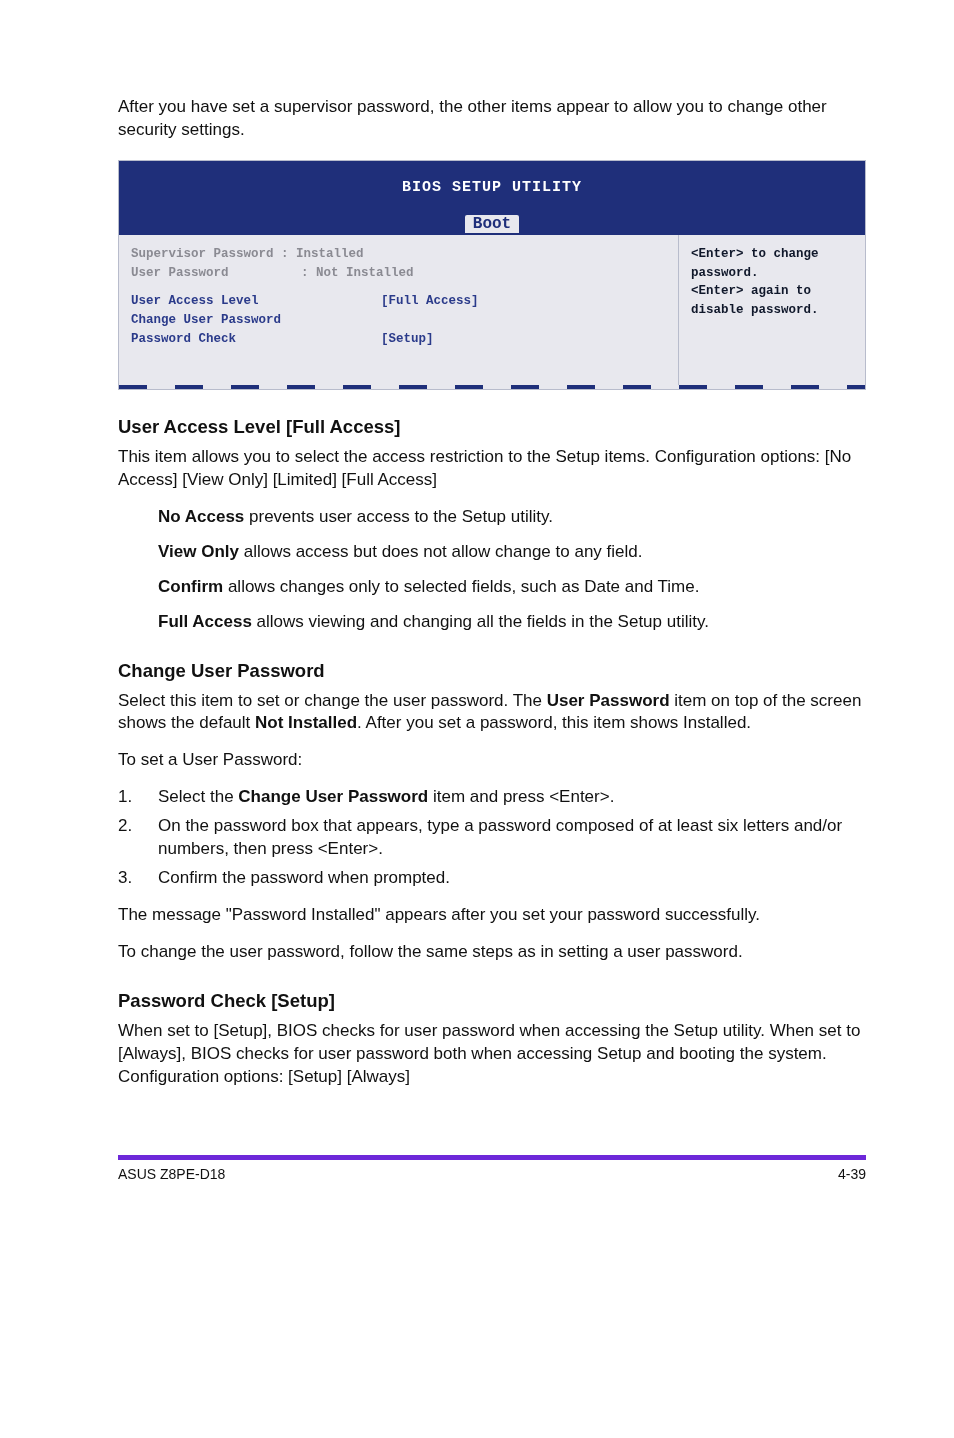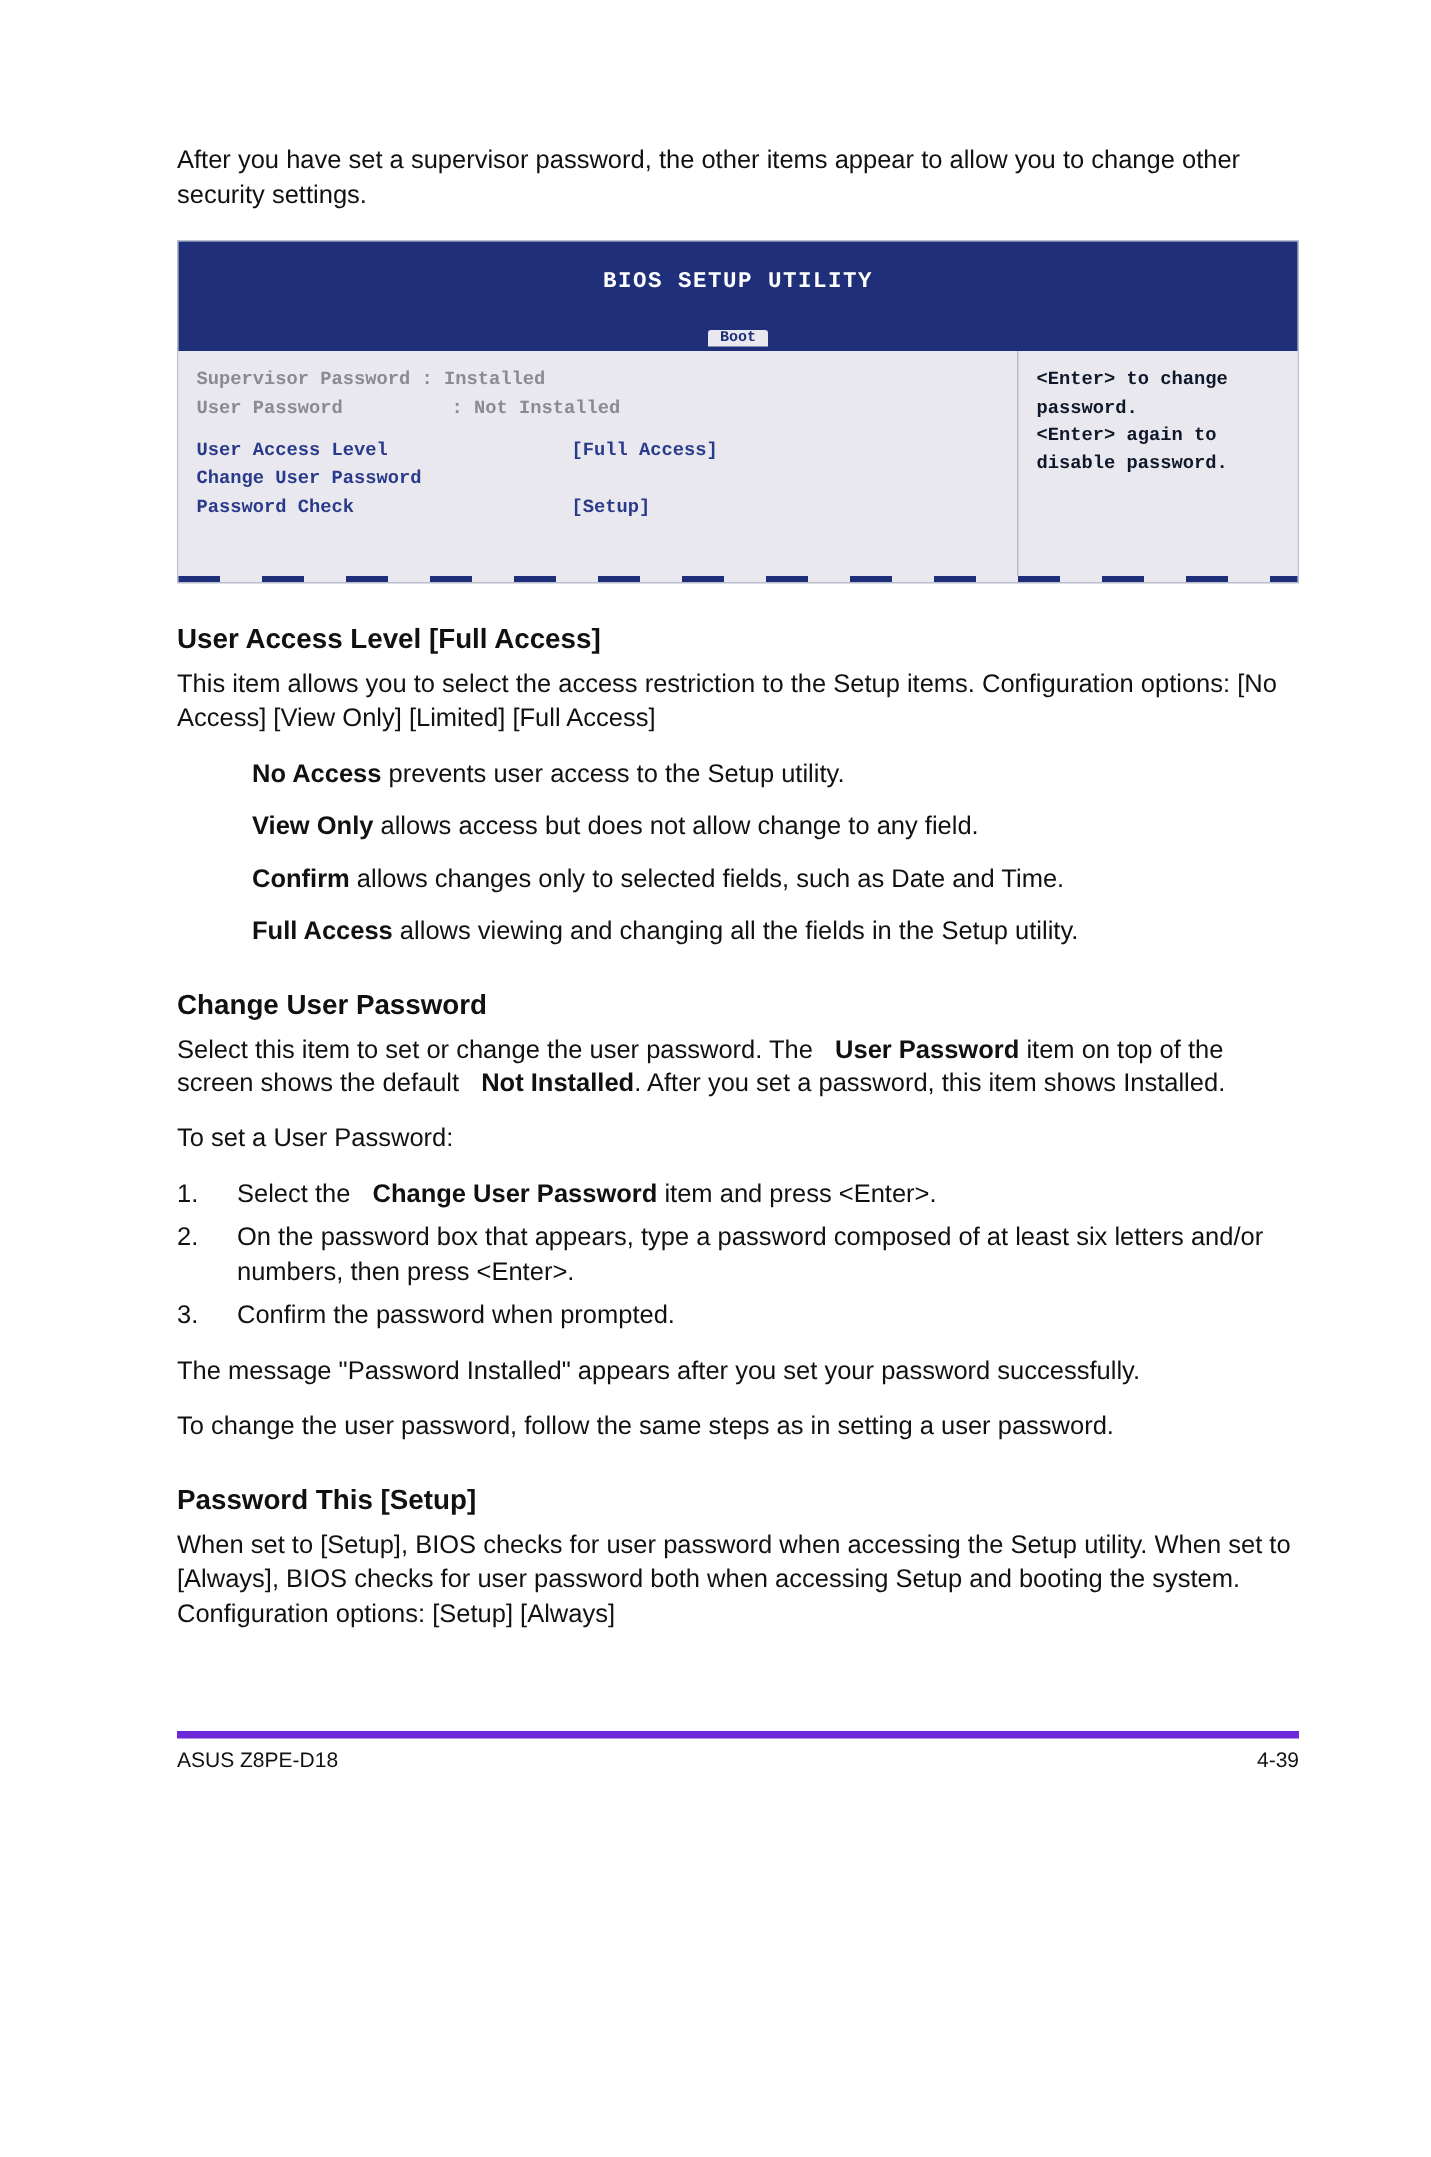--- a/index.html
+++ b/index.html
@@ -27,21 +27,21 @@
     background: #1f2f7a;
     padding: 0 0 2px 0;
     text-align: center;
   }
   .bios-tab {
     display: inline-block;
     background: #e8e8ee;
     color: #1f2f7a;
     font-family: "Courier New", monospace;
     font-weight: bold;
-    font-size: 10px;
+    font-size: 16px;
     padding: 0 8px;
     border-radius: 2px 2px 0 0;
   }
   .bios-body {
     display: flex;
     background: #e8e8ee;
     font-family: "Courier New", monospace;
     font-size: 12.5px;
     line-height: 1.5;
     min-height: 150px;
@@ -79,21 +79,21 @@
     padding-left: 40px;
     position: relative;
     margin-bottom: 6px;
   }
   ol.steps li::before {
     content: counter(step) ".";
     position: absolute;
     left: 0;
     top: 0;
   }
-  b { font-weight: bold; margin-left: 10px; }
+  b { font-weight: bold; }
 
   .footer {
     border-top: 5px solid #6d28d9;
     margin-top: 66px;
     padding-top: 6px;
     display: flex;
     justify-content: space-between;
     font-size: 14px;
   }
 </style>
@@ -151,19 +151,19 @@
 </p>
 <p class="body">To set a User Password:</p>
 <ol class="steps">
   <li><span>Select the </span><b>Change User Password</b><span> item and press &lt;Enter&gt;.</span></li>
   <li>On the password box that appears, type a password composed of at least six letters and/or numbers, then press &lt;Enter&gt;.</li>
   <li>Confirm the password when prompted.</li>
 </ol>
 <p class="body">The message "Password Installed" appears after you set your password successfully.</p>
 <p class="body">To change the user password, follow the same steps as in setting a user password.</p>
 
-<h3 class="section">Password This [Setup]</h3>
+<h3 class="section">Password Check [Setup]</h3>
 <p class="body">When set to [Setup], BIOS checks for user password when accessing the Setup utility. When set to [Always], BIOS checks for user password both when accessing Setup and booting the system. Configuration options: [Setup] [Always]</p>
 
 <div class="footer">
   <span>ASUS Z8PE-D18</span>
   <span>4-39</span>
 </div>
 
 </body></html>

